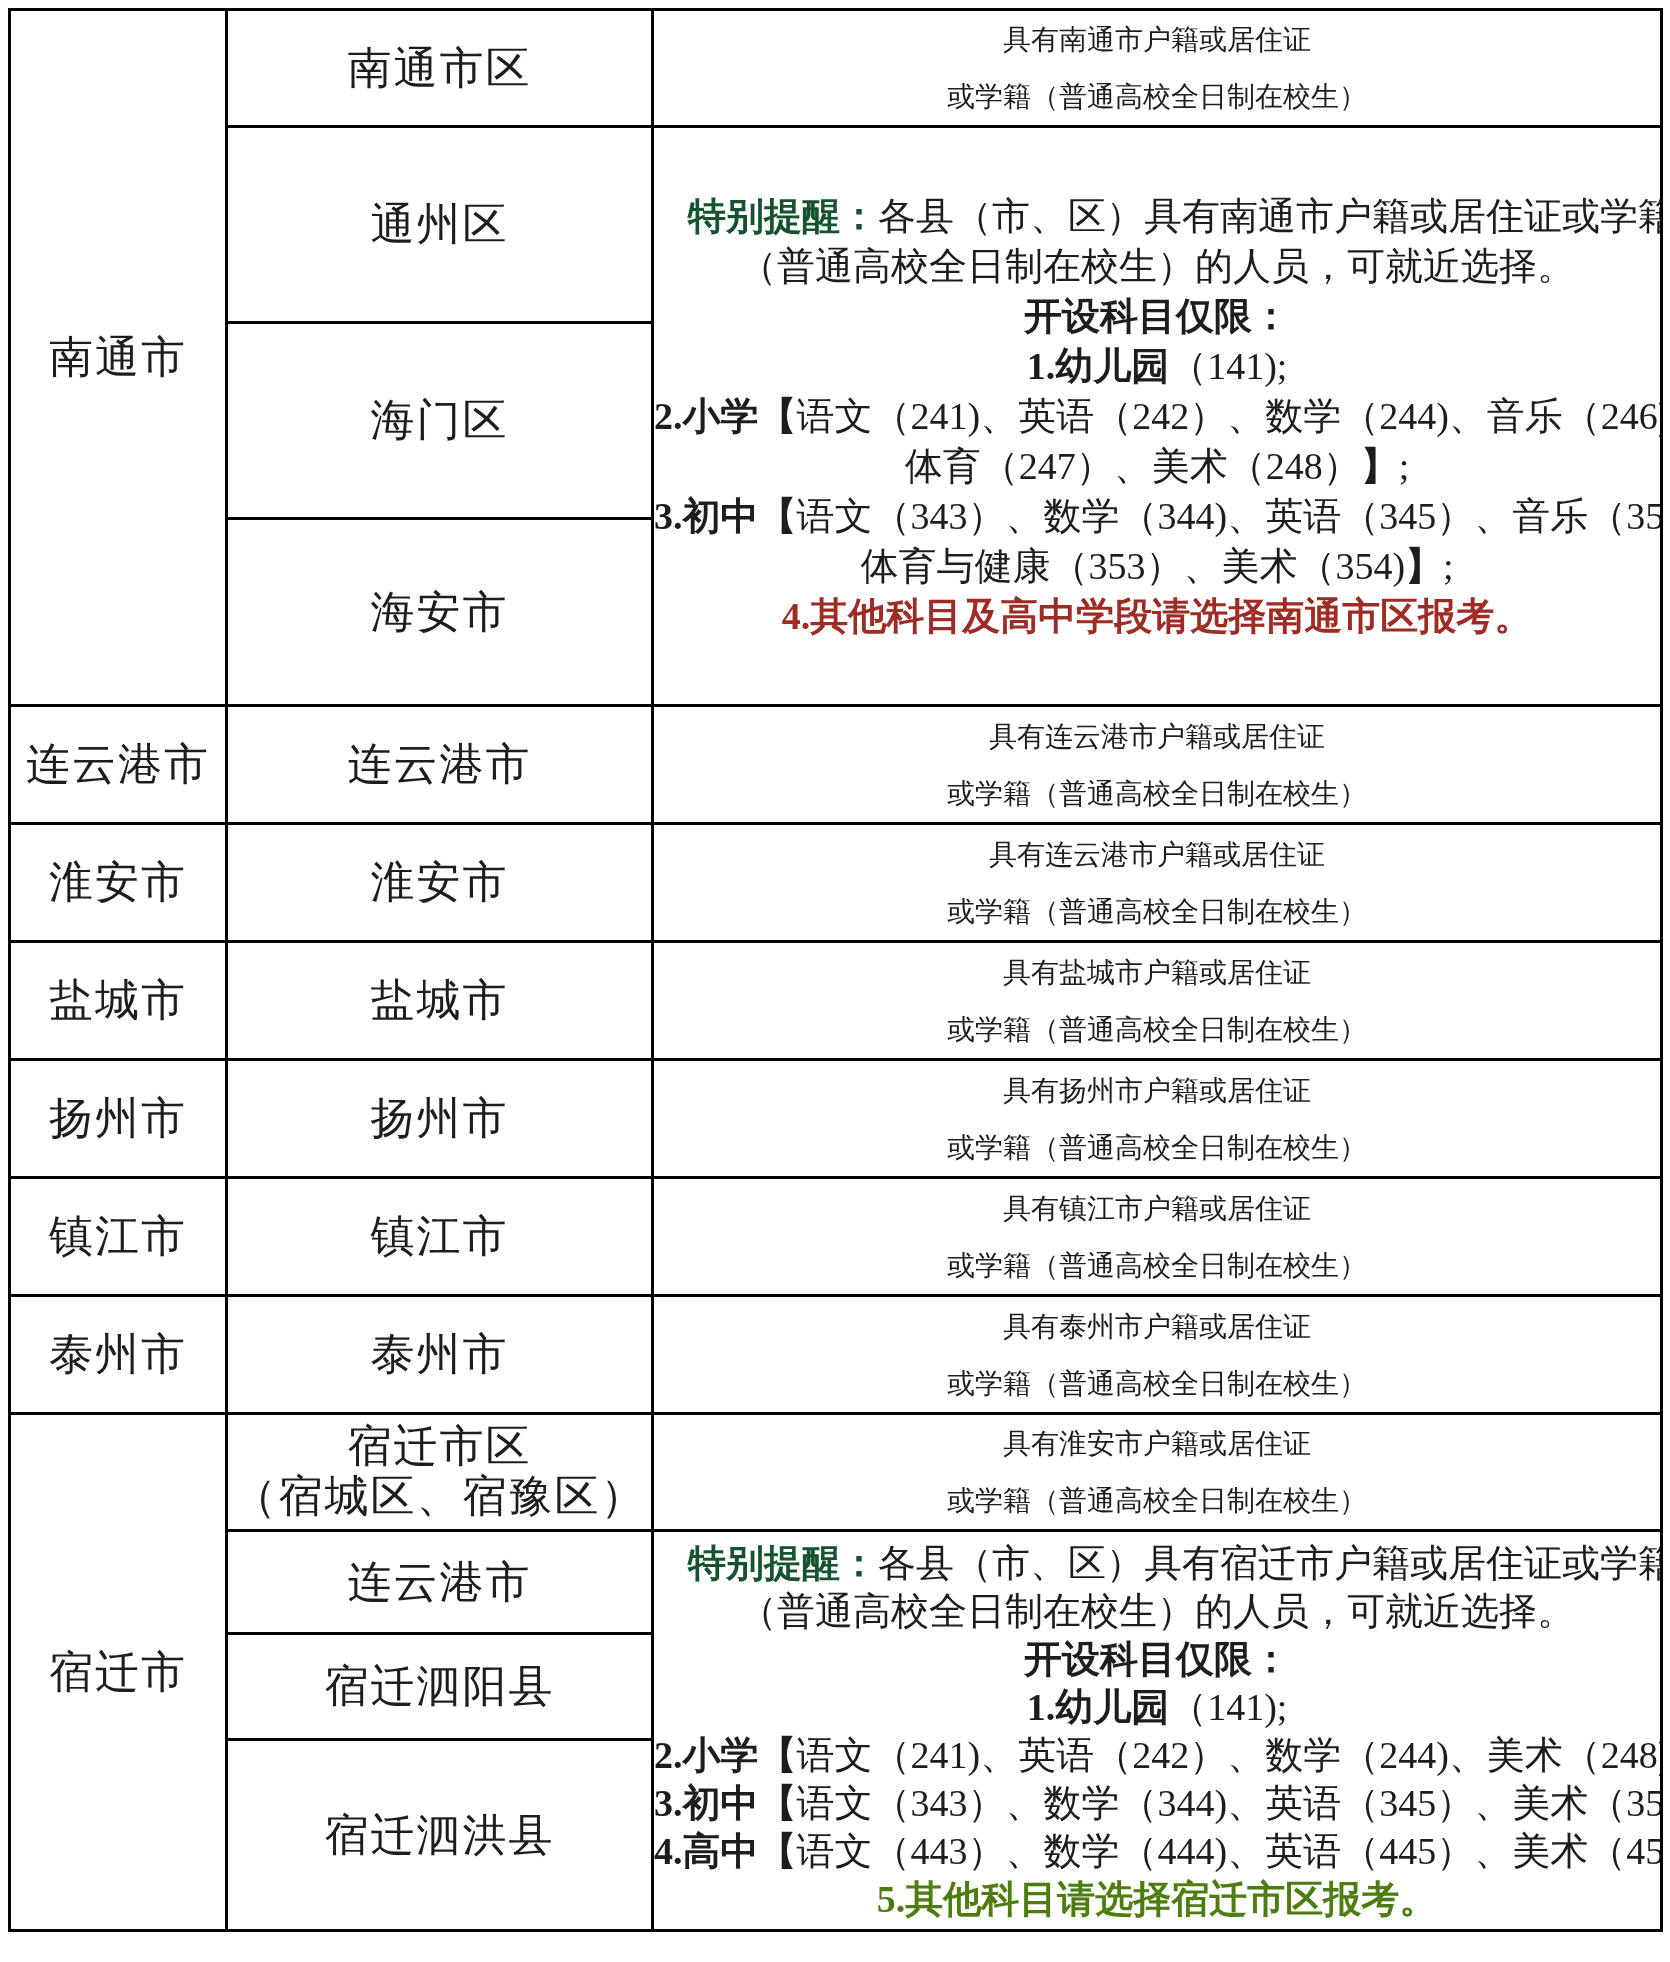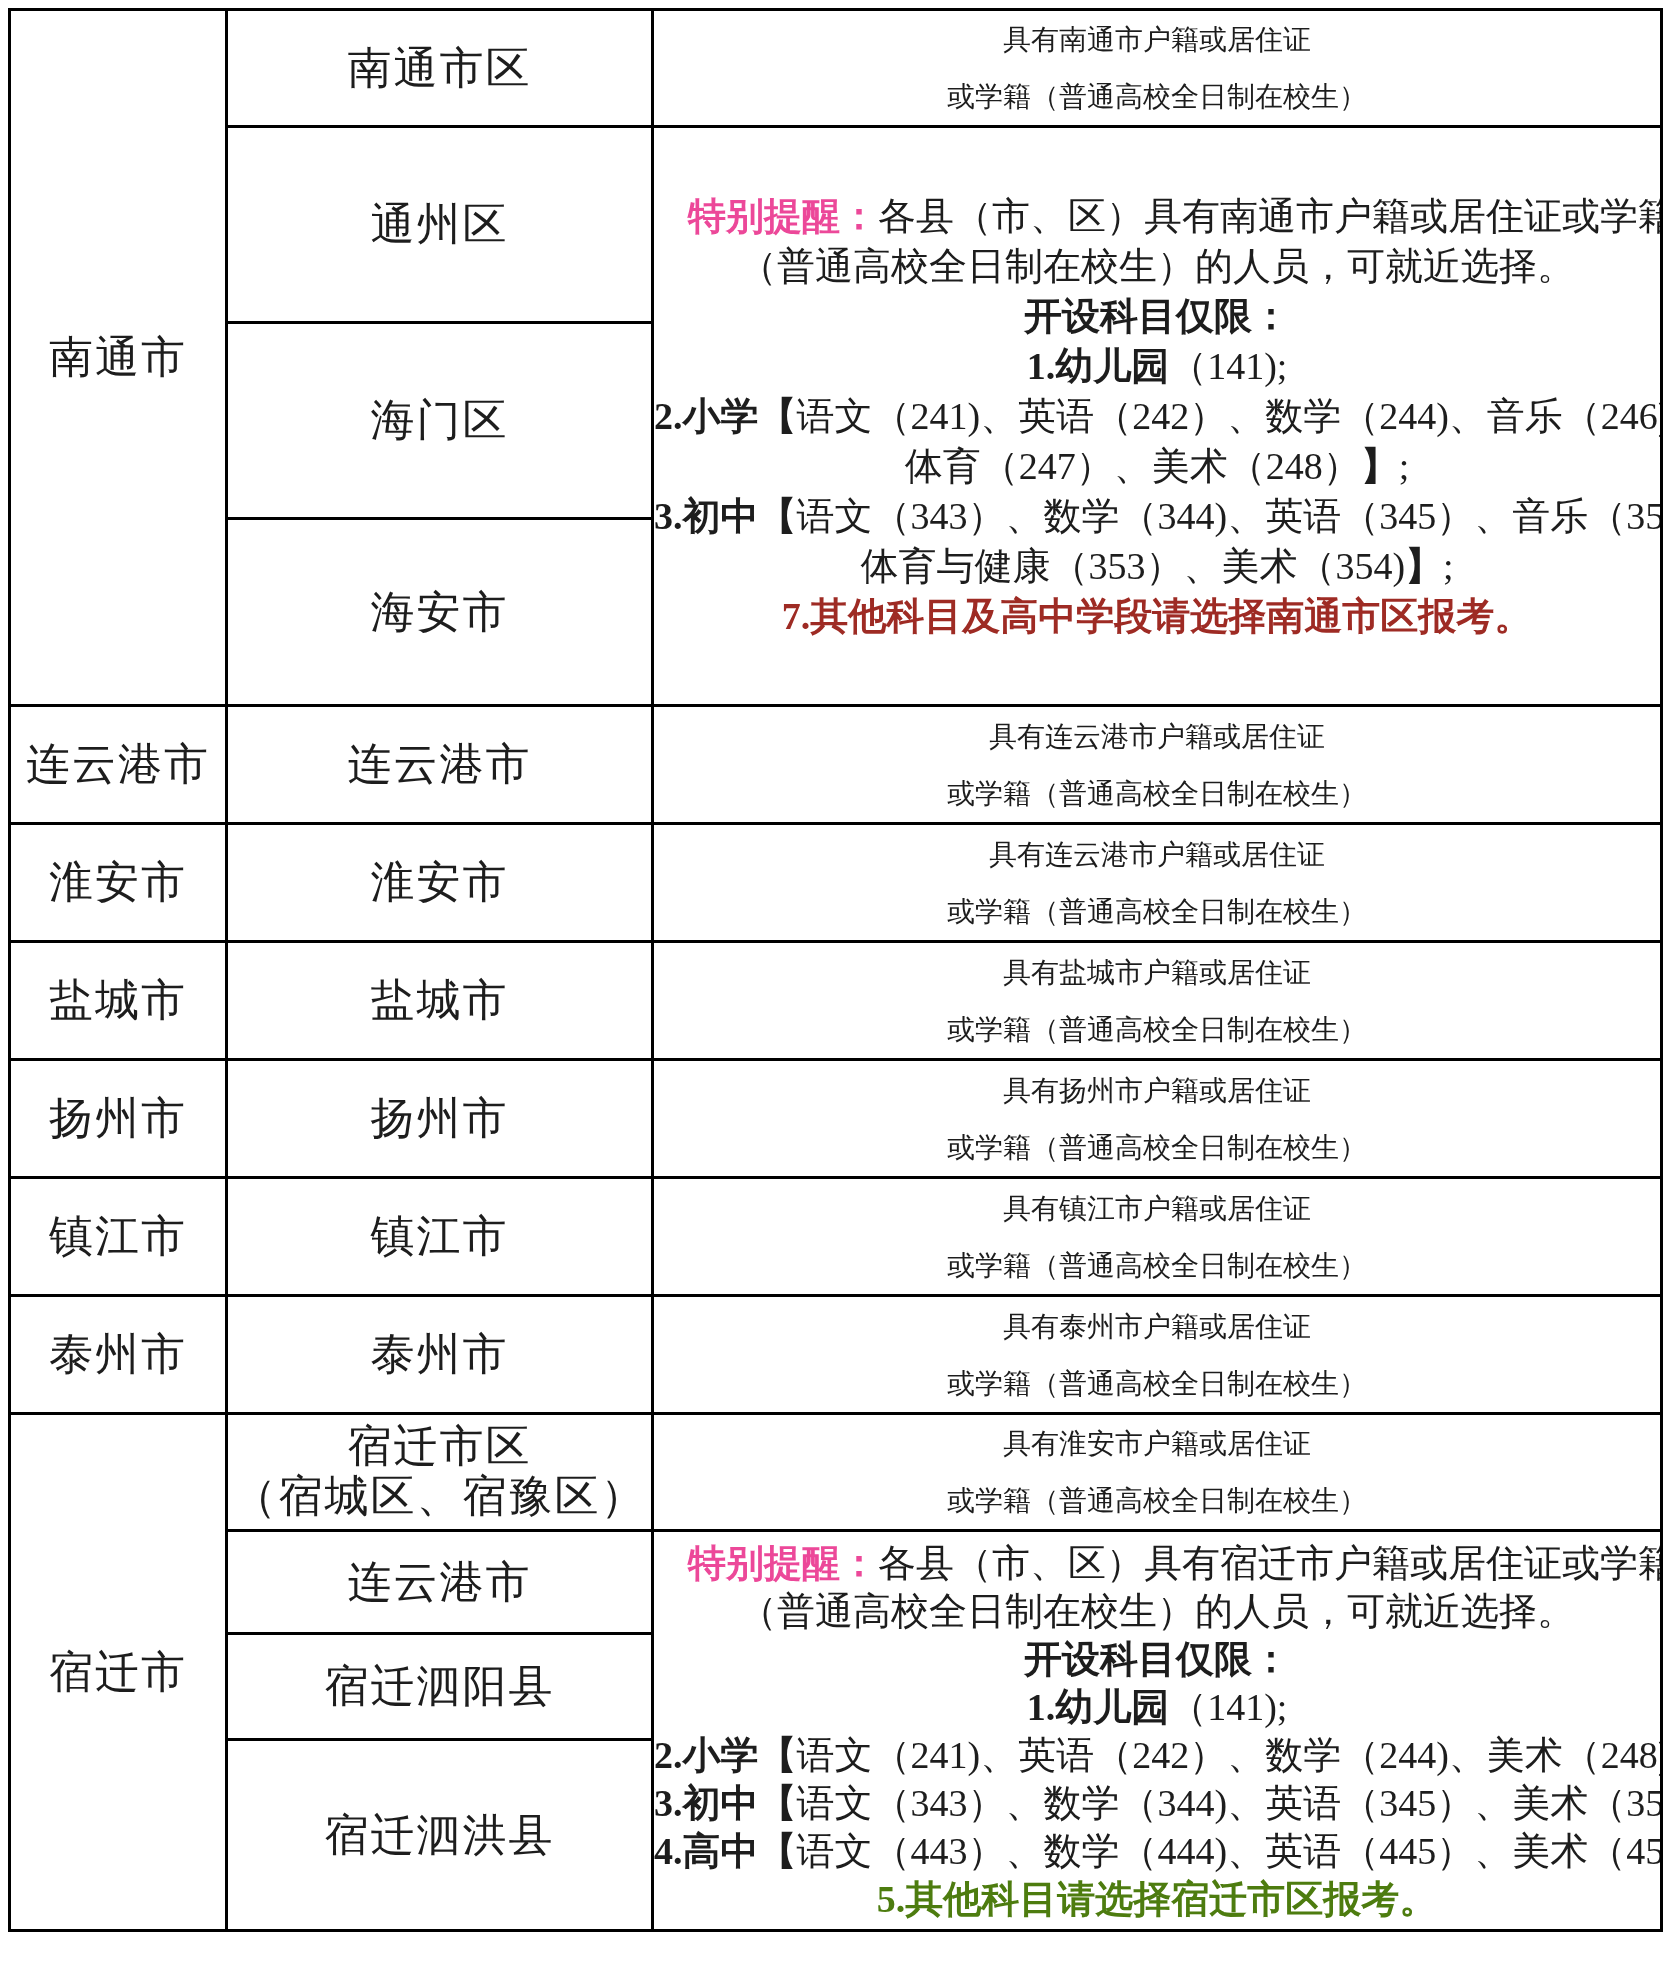--- a/index.html
+++ b/index.html
@@ -29,21 +29,21 @@
   .r118{height:118px}.r109{height:109px}.r103{height:103px}
   .r106{height:106px}.r191{height:191px}
   .city-cell,.dist-cell{font-size:44px;letter-spacing:2px;}
   .dist-two{line-height:50px;}
   .req-cell{font-size:28px;}
   .req-line{line-height:57px;}
   .remark-cell{text-align:left;padding:4px 8px 4px 16px;}
   .rline{font-size:38px;line-height:50px;white-space:nowrap;}
   .rline-sq{line-height:48px;}
   .b{font-weight:bold;}
-  .red{color:#ec4899;font-weight:bold;margin-left:34px;}
+  .red{color:#14532d;font-weight:bold;margin-left:34px;}
   .dred{color:#9e2b24;font-weight:bold;}
   .red2{color:#4d7c0f;font-weight:bold;}
 </style>
 </head>
 <body>
 
 <table class="reg">
   <colgroup>
     <col style="width:217px">
     <col style="width:426px">
@@ -63,21 +63,21 @@
     <td class="dist-cell">通州区</td>
     <td class="remark-cell" rowspan="3">
       <div class="rline"><span class="red">特别提醒：</span><span>各县（市、区）具有南通市户籍或居住证或学籍</span></div>
       <div class="rline"><span>（普通高校全日制在校生）的人员，可就近选择。</span></div>
       <div class="rline"><span class="b">开设科目仅限：</span></div>
       <div class="rline"><span class="b">1.幼儿园</span><span>（141);</span></div>
       <div class="rline"><span class="b">2.小学【</span><span>语文（241)、英语（242）、数学（244)、音乐（246)、</span></div>
       <div class="rline"><span>体育（247）、美术（248）</span><span class="b">】</span><span>;</span></div>
       <div class="rline"><span class="b">3.初中【</span><span>语文（343）、数学（344)、英语（345）、音乐（352)、</span></div>
       <div class="rline"><span>体育与健康（353）、美术（354)</span><span class="b">】</span><span>;</span></div>
-      <div class="rline"><span class="dred">7.其他科目及高中学段请选择南通市区报考。</span></div>
+      <div class="rline"><span class="dred">4.其他科目及高中学段请选择南通市区报考。</span></div>
     </td>
   </tr>
   <tr class="r196">
     <td class="dist-cell">海门区</td>
   </tr>
   <tr class="r187">
     <td class="dist-cell">海安市</td>
   </tr>
 
   <tr class="r118">

